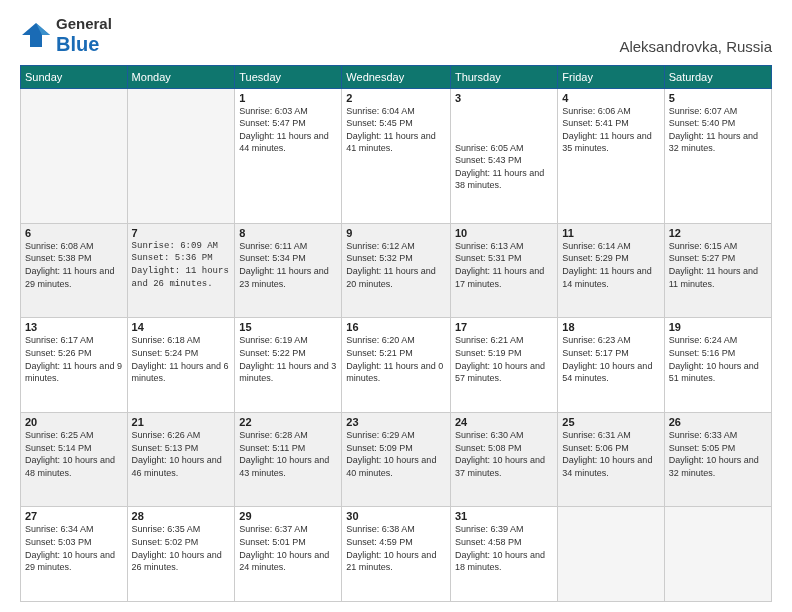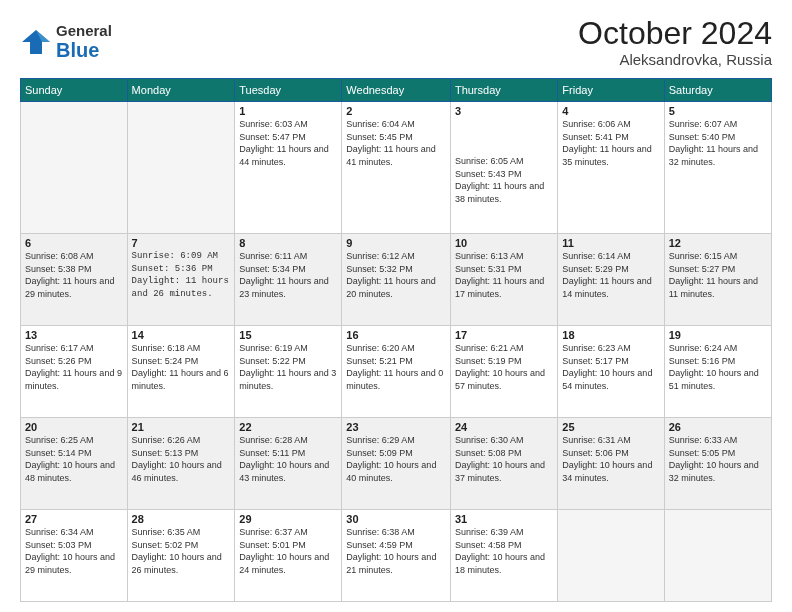--- a/index.html
+++ b/index.html
@@ -13,21 +13,21 @@
     .page {
       width: 792px;
       height: 612px;
       padding: 16px 20px 10px 20px;
       display: flex;
       flex-direction: column;
     }
     .header {
       display: flex;
       justify-content: space-between;
-      align-items: center;
+      align-items: flex-end;
       margin-bottom: 10px;
     }
     .logo {
       display: flex;
       align-items: center;
       gap: 4px;
     }
     .logo-text {
       display: flex;
       flex-direction: column;
@@ -111,21 +111,20 @@
       <svg class="logo-icon" viewBox="0 0 32 28" xmlns="http://www.w3.org/2000/svg">
         <polygon points="16,2 30,14 22,14 22,26 10,26 10,14 2,14" fill="#1a6bb5"></polygon>
         <polygon points="16,2 30,14 22,14" fill="#4a9fd4" opacity="0.7"></polygon>
       </svg>
       <div class="logo-text">
         <span class="logo-general">General</span>
         <span class="logo-blue">Blue</span>
       </div>
     </div>
     <div class="title-block">
-      <div class="month-title">October 2024</div>
       <div class="location">Aleksandrovka, Russia</div>
     </div>
   </div>
 
   <table class="calendar">
     <thead>
       <tr>
         <th>Sunday</th>
         <th>Monday</th>
         <th>Tuesday</th>

